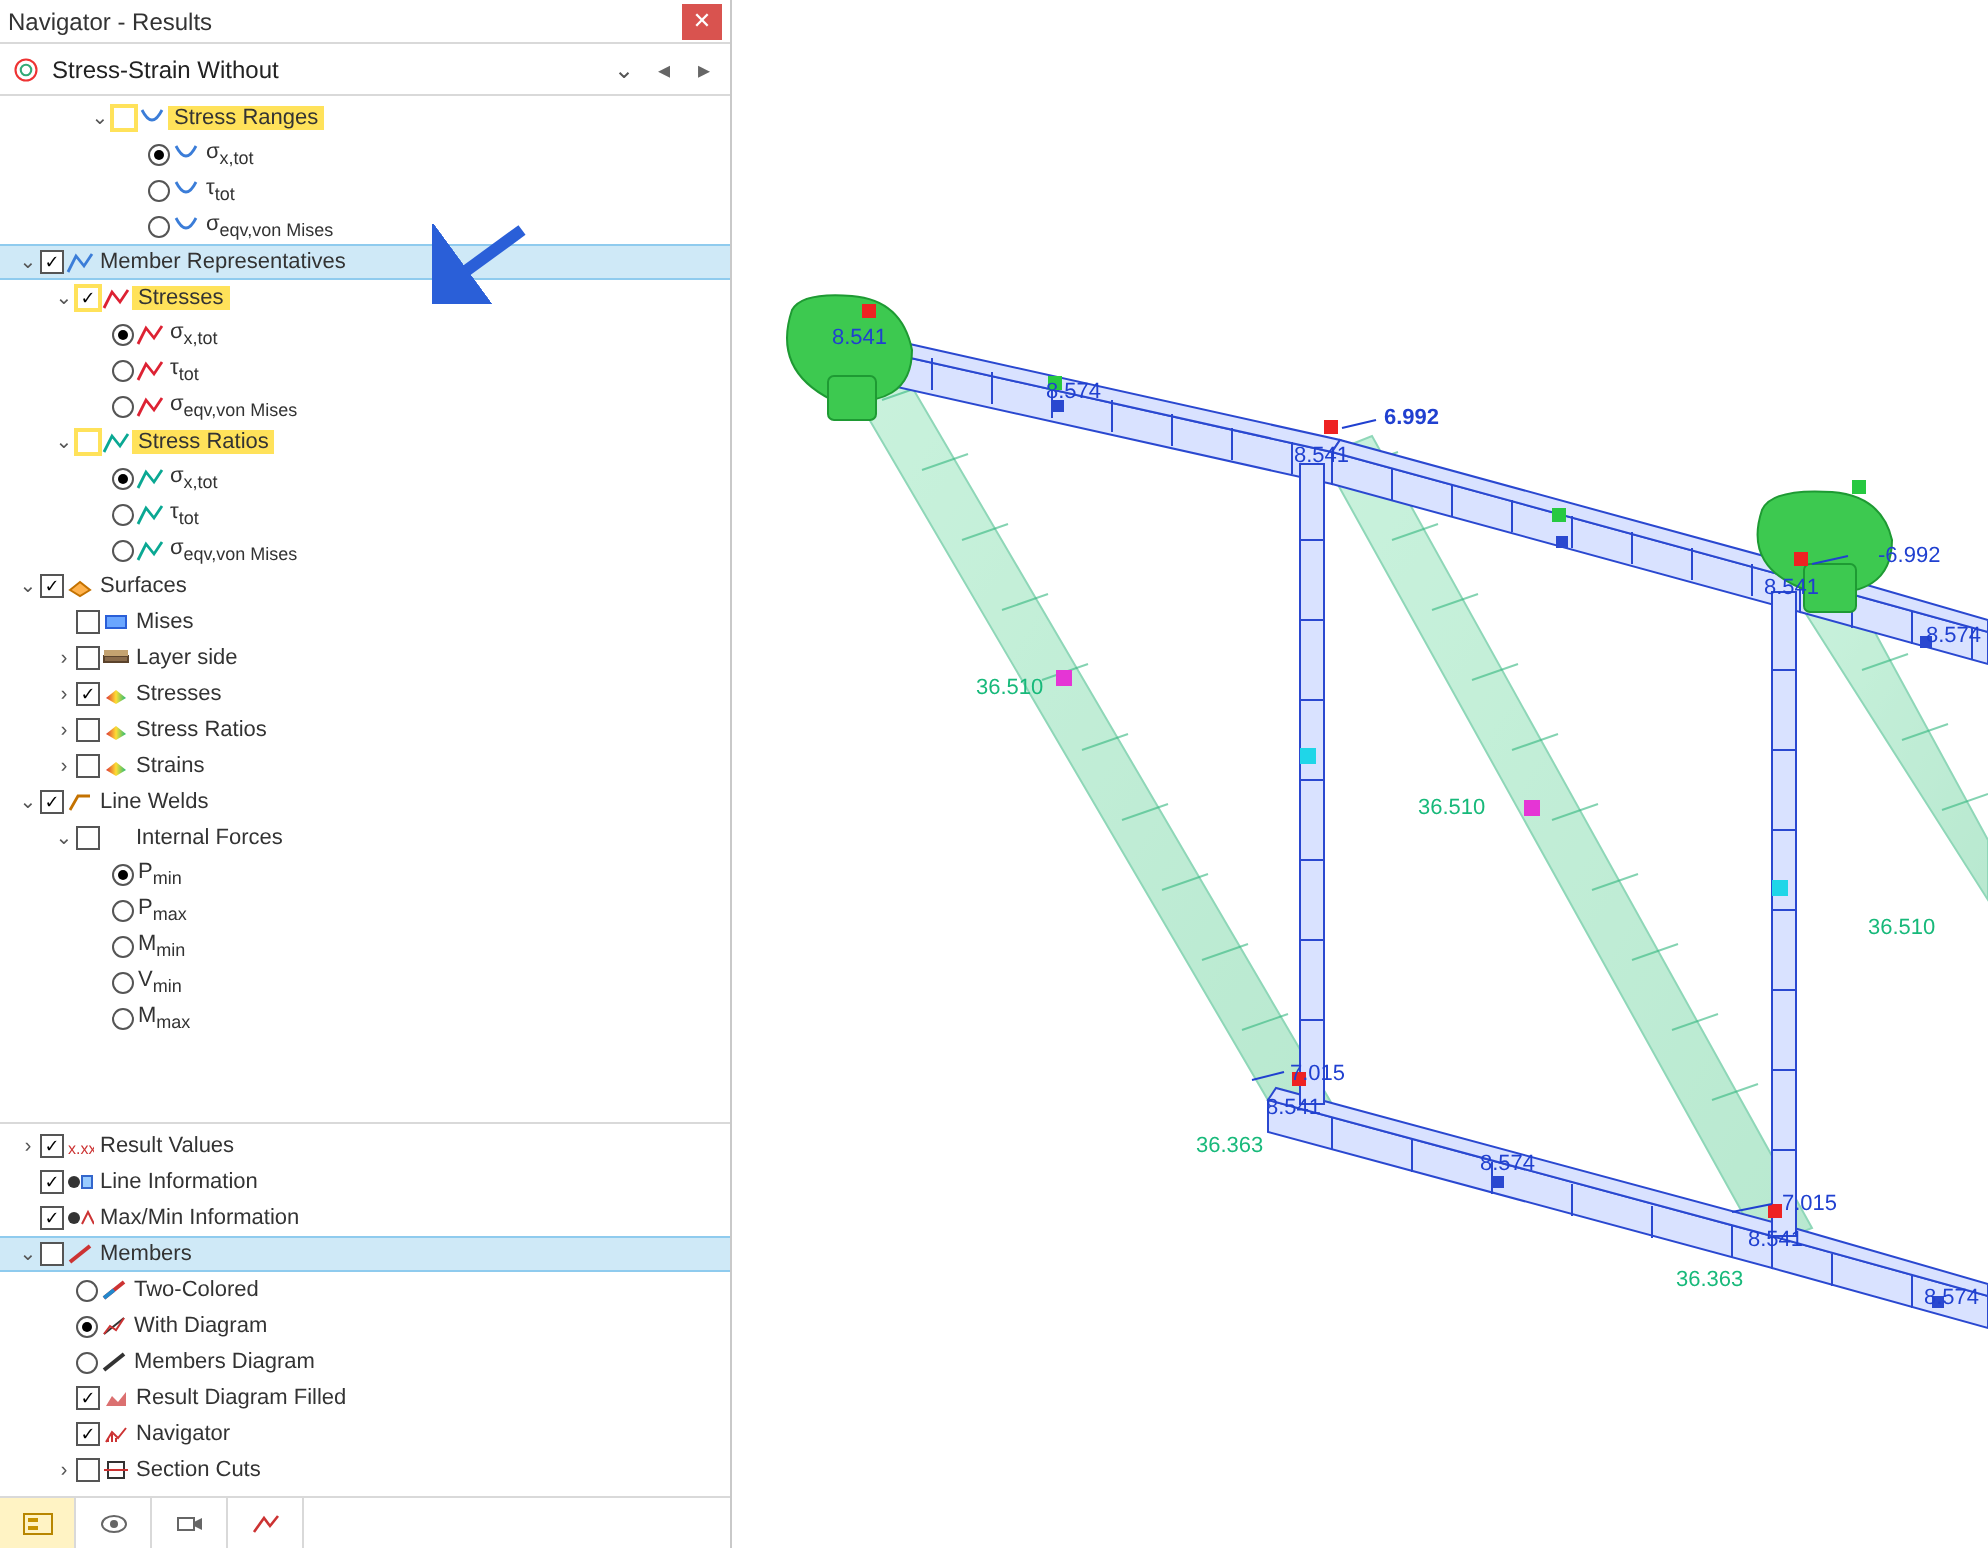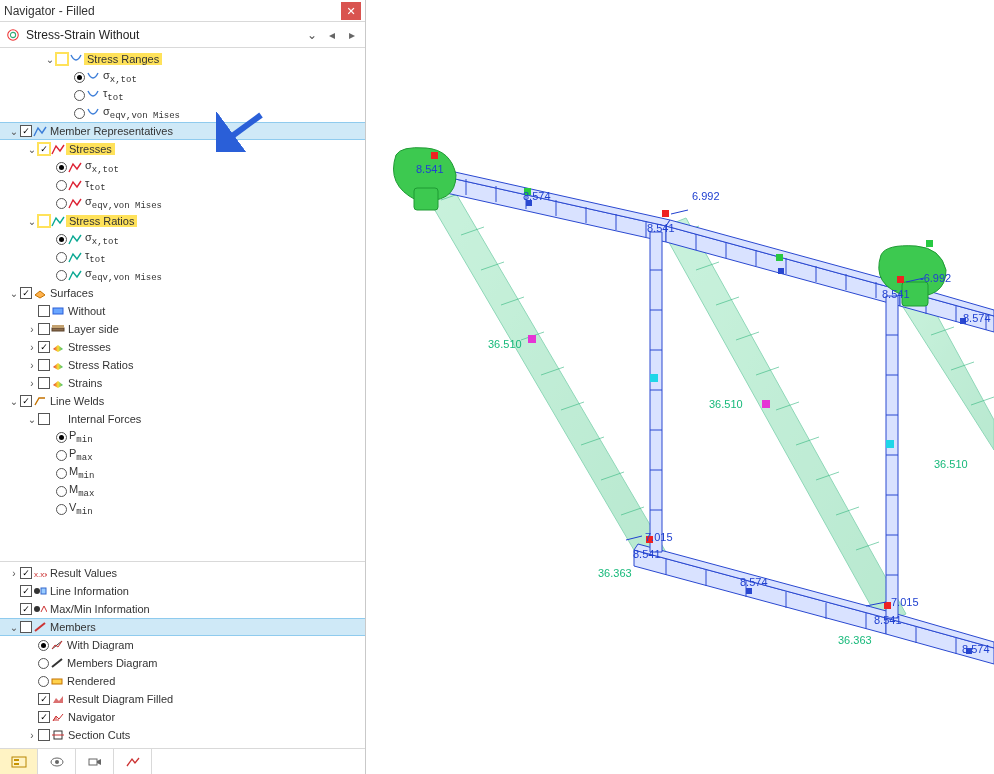--- a/index.html
+++ b/index.html
@@ -24,41 +24,41 @@
   .radio { width:11px; height:11px; border:1px solid #555; border-radius:50%; display:inline-flex; align-items:center; justify-content:center; background:#fff; cursor:pointer;}
   .radio .dot { width:5px; height:5px; border-radius:50%; background:#000;}
   .ico { width:16px; height:14px; display:inline-flex; align-items:center; justify-content:center; }
   .lbl { padding-left:2px; }
   .lbl.hl { background:#ffe25a; padding:0 3px;}
   .tree2 { border-top:1px solid #d9d9d9; flex:0 0 auto; overflow-y:auto; max-height:256px; padding:2px 0 4px 0;}
   .toolbar { height:26px; border-top:1px solid #d9d9d9; display:flex; align-items:center;}
   .toolbar .tb-btn { width:38px; height:26px; display:flex; align-items:center; justify-content:center; border-right:1px solid #d9d9d9; cursor:pointer;}
   .toolbar .tb-btn.active { background:#fff3c4; }
   
-  sub { font-size:9px;font-family:Liberation Mono, monospace;}
+  sub { font-size:9px;}
   
   .tree::-webkit-scrollbar, .tree2::-webkit-scrollbar { width:8px;}
   .tree::-webkit-scrollbar-thumb, .tree2::-webkit-scrollbar-thumb { background:#cfcfcf;}
   
   .viewport { flex:1; position:relative; overflow:hidden; background:#fff;}
   .viewport svg { position:absolute; inset:0; }
   .vlabel { position:absolute; font-size:11px; font-family:"Segoe UI",sans-serif;}
   .vlabel.blue { color:#2040d0;}
   .vlabel.green { color:#17b97a;}
   
   .annot-arrow { position:absolute; }
 </style>
 </head>
 <body>
 
 <div class="root">
 
   <div class="panel">
     <div class="titlebar">
-      <span>Navigator - Filled</span>
+      <span>Navigator - Results</span>
       <span class="spacer"></span>
       <span class="close-btn">✕</span>
     </div>
     <div class="subheader">
       <span class="icon">
         <svg viewBox="0 0 16 16" width="14" height="14">
             <circle cx="8" cy="8" r="6" fill="none" stroke="#e33" stroke-width="1.2"></circle>
             <circle cx="8" cy="8" r="3" fill="none" stroke="#3a7" stroke-width="1.2"></circle>
           </svg>
       </span>
@@ -231,21 +231,21 @@
         </div>
         <div class="row">
           <span class="indent" style="width: 26px;"></span>
           <span class="expander"></span>
           <span class="check"></span> 
           <span class="ico">
             <svg width="14" height="12" viewBox="0 0 14 12">
               <rect x="2" y="3" width="10" height="6" fill="#6aa6ff" stroke="#2a5fd8"></rect>
             </svg>
           </span>
-          <span class="lbl">Without</span>
+          <span class="lbl">Mises</span>
         </div>
         <div class="row">
           <span class="indent" style="width: 26px;"></span>
           <span class="expander">›</span>
           <span class="check"></span> 
           <span class="ico">
             <svg width="14" height="12" viewBox="0 0 14 12">
               <rect x="1" y="5" width="12" height="3" fill="#8a6b4b" stroke="#5b432c"></rect>
               <rect x="1" y="2" width="12" height="3" fill="#c4a270"></rect>
             </svg>
@@ -341,27 +341,27 @@
         <div class="row">
           <span class="indent" style="width: 44px;"></span>
           <span class="expander"></span>
           <span class="radio"></span> 
           <span class="lbl">M<sub>min</sub></span>
         </div>
         <div class="row">
           <span class="indent" style="width: 44px;"></span>
           <span class="expander"></span>
           <span class="radio"></span> 
+          <span class="lbl">V<sub>min</sub></span>
+        </div>
+        <div class="row">
+          <span class="indent" style="width: 44px;"></span>
+          <span class="expander"></span>
+          <span class="radio"></span> 
           <span class="lbl">M<sub>max</sub></span>
-        </div>
-        <div class="row">
-          <span class="indent" style="width: 44px;"></span>
-          <span class="expander"></span>
-          <span class="radio"></span> 
-          <span class="lbl">V<sub>min</sub></span>
         </div>
       </div>
     <div class="tree2" id="tree-bottom">
         <div class="row">
           <span class="indent" style="width: 8px;"></span>
           <span class="expander">›</span>
           <span class="check">✓</span> 
           <span class="ico">
             <svg width="14" height="12" viewBox="0 0 14 12">
               <text x="1" y="10" font-size="8" fill="#c33">x.xx</text>
@@ -396,20 +396,32 @@
         <div class="row sel">
           <span class="indent" style="width: 8px;"></span>
           <span class="expander">⌄</span>
           <span class="check"></span> 
           <span class="ico">
             <svg width="14" height="12" viewBox="0 0 14 12">
               <line x1="2" y1="10" x2="12" y2="2" stroke="#c33" stroke-width="2"></line>
             </svg>
           </span>
           <span class="lbl">Members</span>
+        </div>
+        <div class="row">
+          <span class="indent" style="width: 26px;"></span>
+          <span class="expander"></span>
+          <span class="radio"></span> 
+          <span class="ico">
+            <svg width="14" height="12" viewBox="0 0 14 12">
+              <line x1="2" y1="10" x2="12" y2="2" stroke="#c33" stroke-width="2"></line>
+              <line x1="2" y1="10" x2="7" y2="6" stroke="#28c" stroke-width="2"></line>
+            </svg>
+          </span>
+          <span class="lbl">Two-Colored</span>
         </div>
         <div class="row">
           <span class="indent" style="width: 26px;"></span>
           <span class="expander"></span>
           <span class="radio">
             <span class="dot"></span>
           </span> 
           <span class="ico">
             <svg width="14" height="12" viewBox="0 0 14 12">
               <line x1="2" y1="10" x2="12" y2="2" stroke="#333"></line>
@@ -421,31 +433,20 @@
         <div class="row">
           <span class="indent" style="width: 26px;"></span>
           <span class="expander"></span>
           <span class="radio"></span> 
           <span class="ico">
             <svg width="14" height="12" viewBox="0 0 14 12">
               <line x1="2" y1="10" x2="12" y2="2" stroke="#333" stroke-width="2"></line>
             </svg>
           </span>
           <span class="lbl">Members Diagram</span>
-        </div>
-        <div class="row">
-          <span class="indent" style="width: 26px;"></span>
-          <span class="expander"></span>
-          <span class="radio"></span> 
-          <span class="ico">
-            <svg width="14" height="12" viewBox="0 0 14 12">
-              <rect x="2" y="4" width="10" height="5" fill="#ffd24d" stroke="#c47200"></rect>
-            </svg>
-          </span>
-          <span class="lbl">Rendered</span>
         </div>
         <div class="row">
           <span class="indent" style="width: 26px;"></span>
           <span class="expander"></span>
           <span class="check">✓</span> 
           <span class="ico">
             <svg width="14" height="12" viewBox="0 0 14 12">
               <path d="M2 10 L5 5 L8 8 L12 3 L12 10 Z" fill="#c33" opacity=".7"></path>
             </svg>
           </span>
@@ -658,23 +659,23 @@
 
       <g stroke="#2040d0" stroke-width="1">
         <line x1="305" y1="214" x2="322" y2="210"></line>
         <line x1="540" y1="282" x2="558" y2="278"></line>
         <line x1="260" y1="540" x2="276" y2="536"></line>
         <line x1="500" y1="606" x2="520" y2="602"></line>
       </g>
     </svg>
   <span class="vlabel blue" style="left: 50px; top: 163px;">8.541</span>
       <span class="vlabel blue" style="left: 157px; top: 190px;">8.574</span>
-      <span class="vlabel blue" style="left: 326px; top: 190px;">6.992</span>
+      <span class="vlabel blue" style="left: 326px; top: 203px; font-weight: bold;">6.992</span>
       <span class="vlabel blue" style="left: 281px; top: 222px;">8.541</span>
-      <span class="vlabel blue" style="left: 554px; top: 272px;">-6.992</span>
+      <span class="vlabel blue" style="left: 573px; top: 272px;">-6.992</span>
       <span class="vlabel blue" style="left: 516px; top: 288px;">8.541</span>
       <span class="vlabel blue" style="left: 597px; top: 312px;">8.574</span>
       <span class="vlabel green" style="left: 122px; top: 338px;">36.510</span>
       <span class="vlabel green" style="left: 343px; top: 398px;">36.510</span>
       <span class="vlabel green" style="left: 568px; top: 458px;">36.510</span>
       <span class="vlabel blue" style="left: 279px; top: 531px;">7.015</span>
       <span class="vlabel blue" style="left: 267px; top: 548px;">8.541</span>
       <span class="vlabel green" style="left: 232px; top: 567px;">36.363</span>
       <span class="vlabel blue" style="left: 374px; top: 576px;">8.574</span>
       <span class="vlabel blue" style="left: 525px; top: 596px;">7.015</span>

